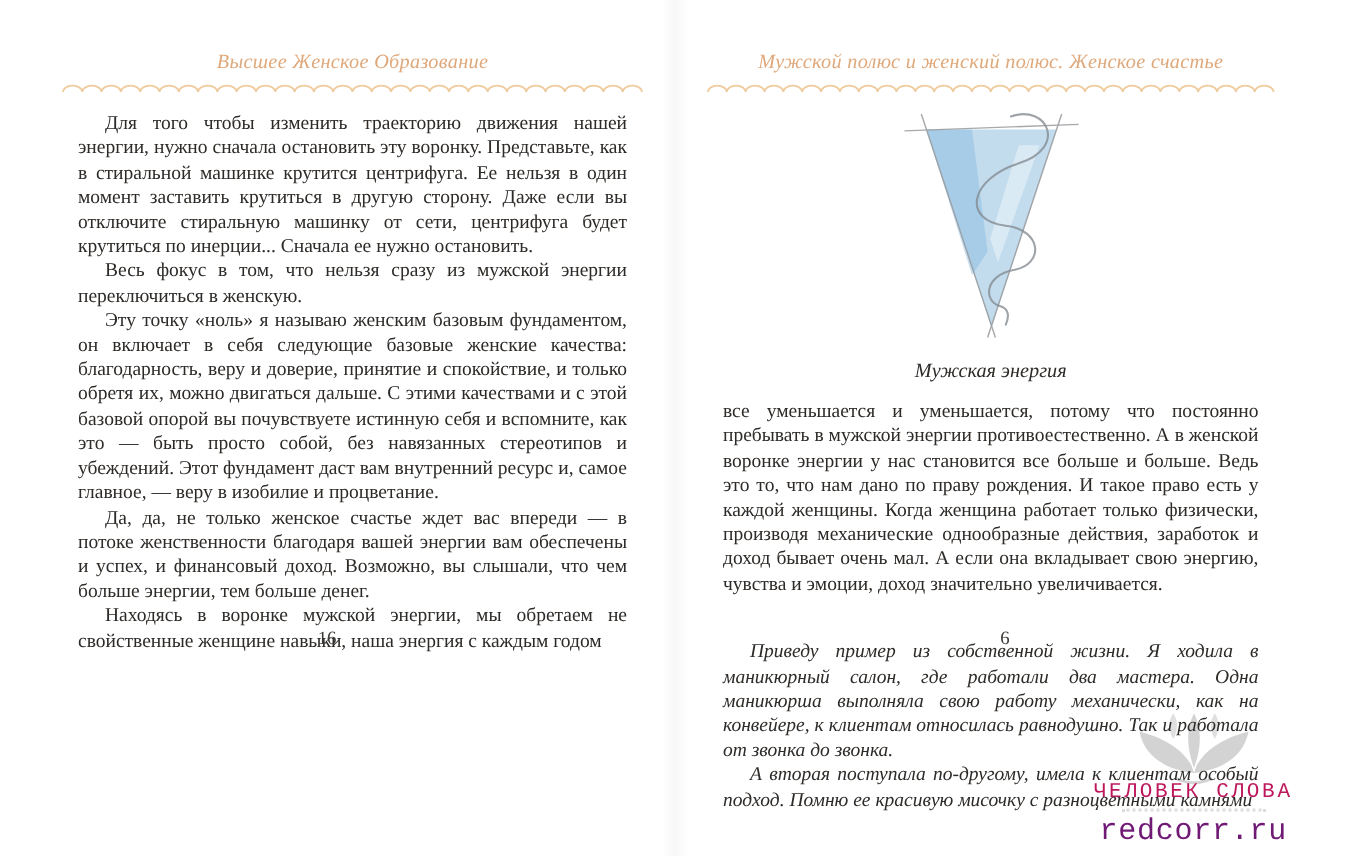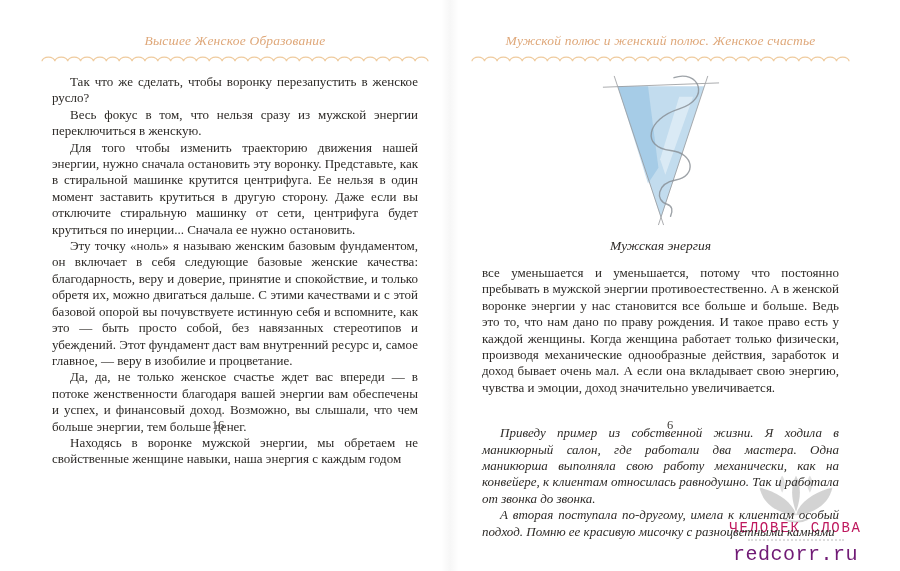--- a/index.html
+++ b/index.html
@@ -75,23 +75,22 @@
 <body>
 
 <div class="page" id="page-left">
   <div class="running-head">Высшее Женское Образование</div>
 
   <svg class="ornament" viewBox="0 0 394 13" preserveAspectRatio="none" aria-hidden="true">
     <path fill="none" stroke="currentColor" stroke-width="1.3" d="M2 11 a6.5 5 0 1 1 13 0 a6.5 5 0 1 1 13 0 a6.5 5 0 1 1 13 0 a6.5 5 0 1 1 13 0 a6.5 5 0 1 1 13 0 a6.5 5 0 1 1 13 0 a6.5 5 0 1 1 13 0 a6.5 5 0 1 1 13 0 a6.5 5 0 1 1 13 0 a6.5 5 0 1 1 13 0 a6.5 5 0 1 1 13 0 a6.5 5 0 1 1 13 0 a6.5 5 0 1 1 13 0 a6.5 5 0 1 1 13 0 a6.5 5 0 1 1 13 0 a6.5 5 0 1 1 13 0 a6.5 5 0 1 1 13 0 a6.5 5 0 1 1 13 0 a6.5 5 0 1 1 13 0 a6.5 5 0 1 1 13 0 a6.5 5 0 1 1 13 0 a6.5 5 0 1 1 13 0 a6.5 5 0 1 1 13 0 a6.5 5 0 1 1 13 0 a6.5 5 0 1 1 13 0 a6.5 5 0 1 1 13 0 a6.5 5 0 1 1 13 0 a6.5 5 0 1 1 13 0 a6.5 5 0 1 1 13 0 a6.5 5 0 1 1 13 0"></path>
   </svg>
 
   <div class="body-text">
-    <p>Так что же сделать, чтобы воронку перезапустить в женское русло?</p>
+    <p>Для того чтобы изменить траекторию движения нашей энергии, нужно сначала остановить эту воронку. Представьте, как в стиральной машинке крутится центрифуга. Ее нельзя в один момент заставить крутиться в другую сторону. Даже если вы отключите стиральную машинку от сети, центрифуга будет крутиться по инерции... Сначала ее нужно остановить.</p>
     <p>Весь фокус в том, что нельзя сразу из мужской энергии переключиться в женскую.</p>
-    <p>Для того чтобы изменить траекторию движения нашей энергии, нужно сначала остановить эту воронку. Представьте, как в стиральной машинке крутится центрифуга. Ее нельзя в один момент заставить крутиться в другую сторону. Даже если вы отключите стиральную машинку от сети, центрифуга будет крутиться по инерции... Сначала ее нужно остановить.</p>
     <p>Эту точку «ноль» я называю женским базовым фундаментом, он включает в себя следующие базовые женские качества: благодарность, веру и доверие, принятие и спокойствие, и только обретя их, можно двигаться дальше. С этими качествами и с этой базовой опорой вы почувствуете истинную себя и вспомните, как это — быть просто собой, без навязанных стереотипов и убеждений. Этот фундамент даст вам внутренний ресурс и, самое главное, — веру в изобилие и процветание.</p>
     <p>Да, да, не только женское счастье ждет вас впереди — в потоке женственности благодаря вашей энергии вам обеспечены и успех, и финансовый доход. Возможно, вы слышали, что чем больше энергии, тем больше денег.</p>
     <p>Находясь в воронке мужской энергии, мы обретаем не свойственные женщине навыки, наша энергия с каждым годом</p>
   </div>
 
   <div class="page-num">16</div>
 </div>
 
 <div class="page" id="page-right">
   <div class="running-head">Мужской полюс и женский полюс. Женское счастье</div>

